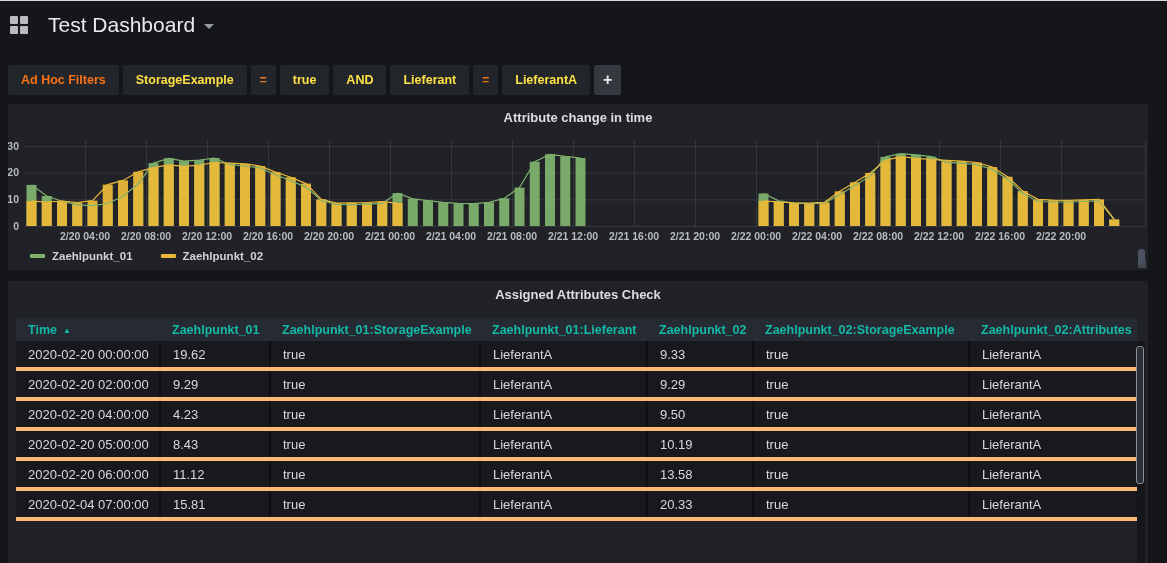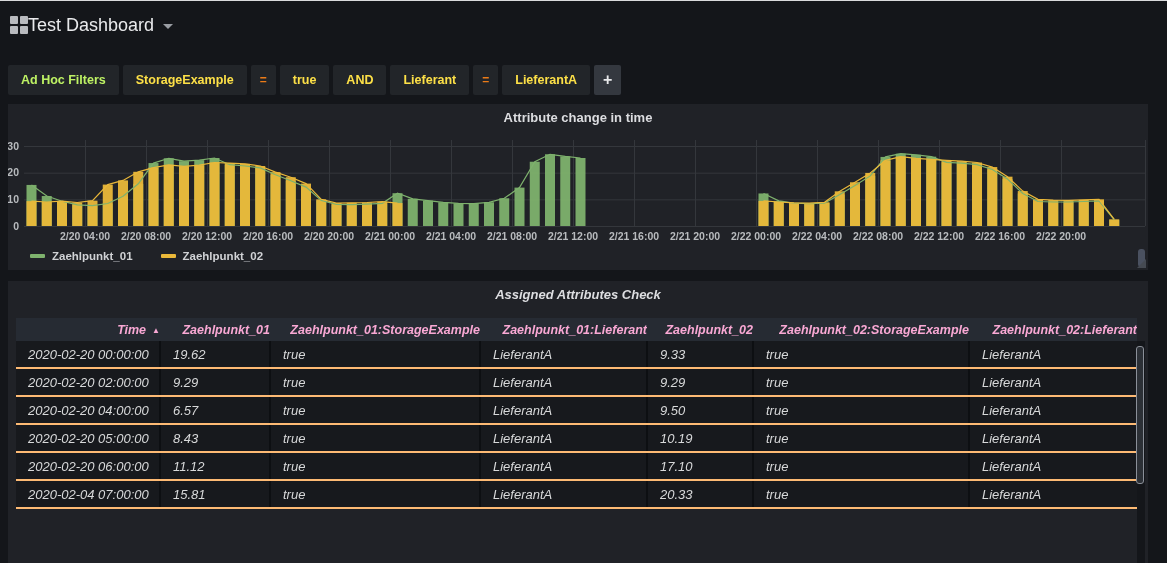--- a/index.html
+++ b/index.html
@@ -8,55 +8,55 @@
     background:#14161a;
     font-family:"Liberation Sans","DejaVu Sans",sans-serif;
     -webkit-font-smoothing:antialiased;
   }
   .top-edge{position:absolute;top:0;left:0;width:1167px;height:1px;background:#d9dadc;}
 
   
   .topbar{position:absolute;top:10px;left:10px;display:flex;align-items:center;height:30px;}
   .grid-icon{display:grid;grid-template-columns:8px 8px;grid-template-rows:8px 8px;gap:2px;cursor:pointer;}
   .grid-icon i{background:#b9bbbf;border-radius:1px;}
-  .dash-title{margin-left:0;font-size:18px;color:#e9eaec;font-weight:500;cursor:pointer;}
+  .dash-title{margin-left:20px;font-size:21px;color:#e9eaec;font-weight:500;cursor:pointer;}
   .caret{width:0;height:0;margin-left:9px;margin-top:3px;border-left:5px solid transparent;
     border-right:5px solid transparent;border-top:5px solid #9a9da3;cursor:pointer;}
 
   
   .filterbar{position:absolute;top:65px;left:8px;display:flex;gap:4px;align-items:center;}
   .chip{display:flex;align-items:center;background:#222529;color:#fde047;
     font-size:12.5px;font-weight:600;padding:0 13px;height:30px;border-radius:2px;cursor:pointer;white-space:nowrap;}
-  .chip-label{color:#bef264;text-align:right;}
+  .chip-label{color:#f97316;text-align:right;}
   .chip-op{color:#eb7b18;padding:0 9px;font-size:12px;}
   .chip-cond{color:#fde047;}
   .chip-add{background:#34383f;color:#e8e9eb;font-size:16px;font-weight:700;padding:0 9px;}
 
   
   .panel{position:absolute;left:8px;width:1140px;background:#202227;}
   .chart-panel{top:104px;height:166px;}
-  .table-panel{top:281px;height:282px;font-style:italic;}
+  .table-panel{top:281px;height:282px;}
   .panel-title{position:absolute;top:6px;left:0;right:0;text-align:center;
     font-size:13px;font-weight:700;color:#dcdde0;cursor:pointer;}
 
   
   #chart-svg{position:absolute;top:22px;left:0;display:block;}
   .legend{position:absolute;left:22px;top:146px;display:flex;gap:28px;align-items:center;}
   .legend-item{display:flex;align-items:center;font-size:11.5px;font-weight:600;color:#d0d2d5;cursor:pointer;}
   .legend-dash{width:15px;height:4px;border-radius:1px;margin-right:7px;}
   .chart-thumb{position:absolute;right:3px;top:145px;width:7px;height:18px;background:#4a5160;border-radius:3px;cursor:pointer;}
   .resize-handle{position:absolute;right:2px;bottom:2px;width:0;height:0;
     border-left:9px solid transparent;border-bottom:9px solid #454a52;cursor:nwse-resize;}
 
   
   #attr-table{position:absolute;left:8px;top:37px;border-collapse:collapse;table-layout:fixed;}
-  #attr-table th{height:23px;background:#262b33;color:#f9a8d4;font-size:12.5px;font-weight:600;
-    text-align:right;padding:0 0 0 12px;white-space:nowrap;overflow:hidden;cursor:pointer;}
+  #attr-table th{height:23px;background:#262b33;color:#14b8a6;font-size:12.5px;font-weight:600;
+    text-align:left;padding:0 0 0 12px;white-space:nowrap;overflow:hidden;cursor:pointer;}
   #attr-table td{height:26px;background:#17191d;color:#d8d9da;font-size:13px;
-    padding:0 0 0 12px;border-right:2px solid #0d0f12;border-bottom:2px solid #fdba74;
+    padding:0 0 0 12px;border-right:2px solid #0d0f12;border-bottom:4px solid #fdba74;
     white-space:nowrap;overflow:hidden;}
   #attr-table td:last-child{border-right:none;}
   .sort-arrow{font-size:8px;margin-left:6px;position:relative;top:-1px;}
   .table-scroll-track{position:absolute;right:3px;top:60px;bottom:0;width:8px;background:#14161a;}
   .table-thumb{position:absolute;right:4px;top:65px;width:6px;height:136px;
     background:#2c3036;border:1px solid #8b9099;border-radius:3px;cursor:pointer;}
 </style>
 </head>
 <body>
 
@@ -285,21 +285,21 @@
         <col style="width: 168px;">
       </colgroup>
       <thead>
         <tr>
           <th>Time<span class="sort-arrow">▲</span></th>
           <th>Zaehlpunkt_01</th>
           <th>Zaehlpunkt_01:StorageExample</th>
           <th>Zaehlpunkt_01:Lieferant</th>
           <th>Zaehlpunkt_02</th>
           <th>Zaehlpunkt_02:StorageExample</th>
-          <th>Zaehlpunkt_02:Lieferant</th>
+          <th>Zaehlpunkt_02:Attributes</th>
         </tr>
       </thead>
       <tbody>
         <tr>
           <td>2020-02-20 00:00:00</td>
           <td>19.62</td>
           <td>true</td>
           <td>LieferantA</td>
           <td>9.33</td>
           <td>true</td>
@@ -309,42 +309,42 @@
           <td>2020-02-20 02:00:00</td>
           <td>9.29</td>
           <td>true</td>
           <td>LieferantA</td>
           <td>9.29</td>
           <td>true</td>
           <td>LieferantA</td>
         </tr>
         <tr>
           <td>2020-02-20 04:00:00</td>
-          <td>6.57</td>
+          <td>4.23</td>
           <td>true</td>
           <td>LieferantA</td>
           <td>9.50</td>
           <td>true</td>
           <td>LieferantA</td>
         </tr>
         <tr>
           <td>2020-02-20 05:00:00</td>
           <td>8.43</td>
           <td>true</td>
           <td>LieferantA</td>
           <td>10.19</td>
           <td>true</td>
           <td>LieferantA</td>
         </tr>
         <tr>
           <td>2020-02-20 06:00:00</td>
           <td>11.12</td>
           <td>true</td>
           <td>LieferantA</td>
-          <td>17.10</td>
+          <td>13.58</td>
           <td>true</td>
           <td>LieferantA</td>
         </tr>
         <tr>
           <td>2020-02-04 07:00:00</td>
           <td>15.81</td>
           <td>true</td>
           <td>LieferantA</td>
           <td>20.33</td>
           <td>true</td>

